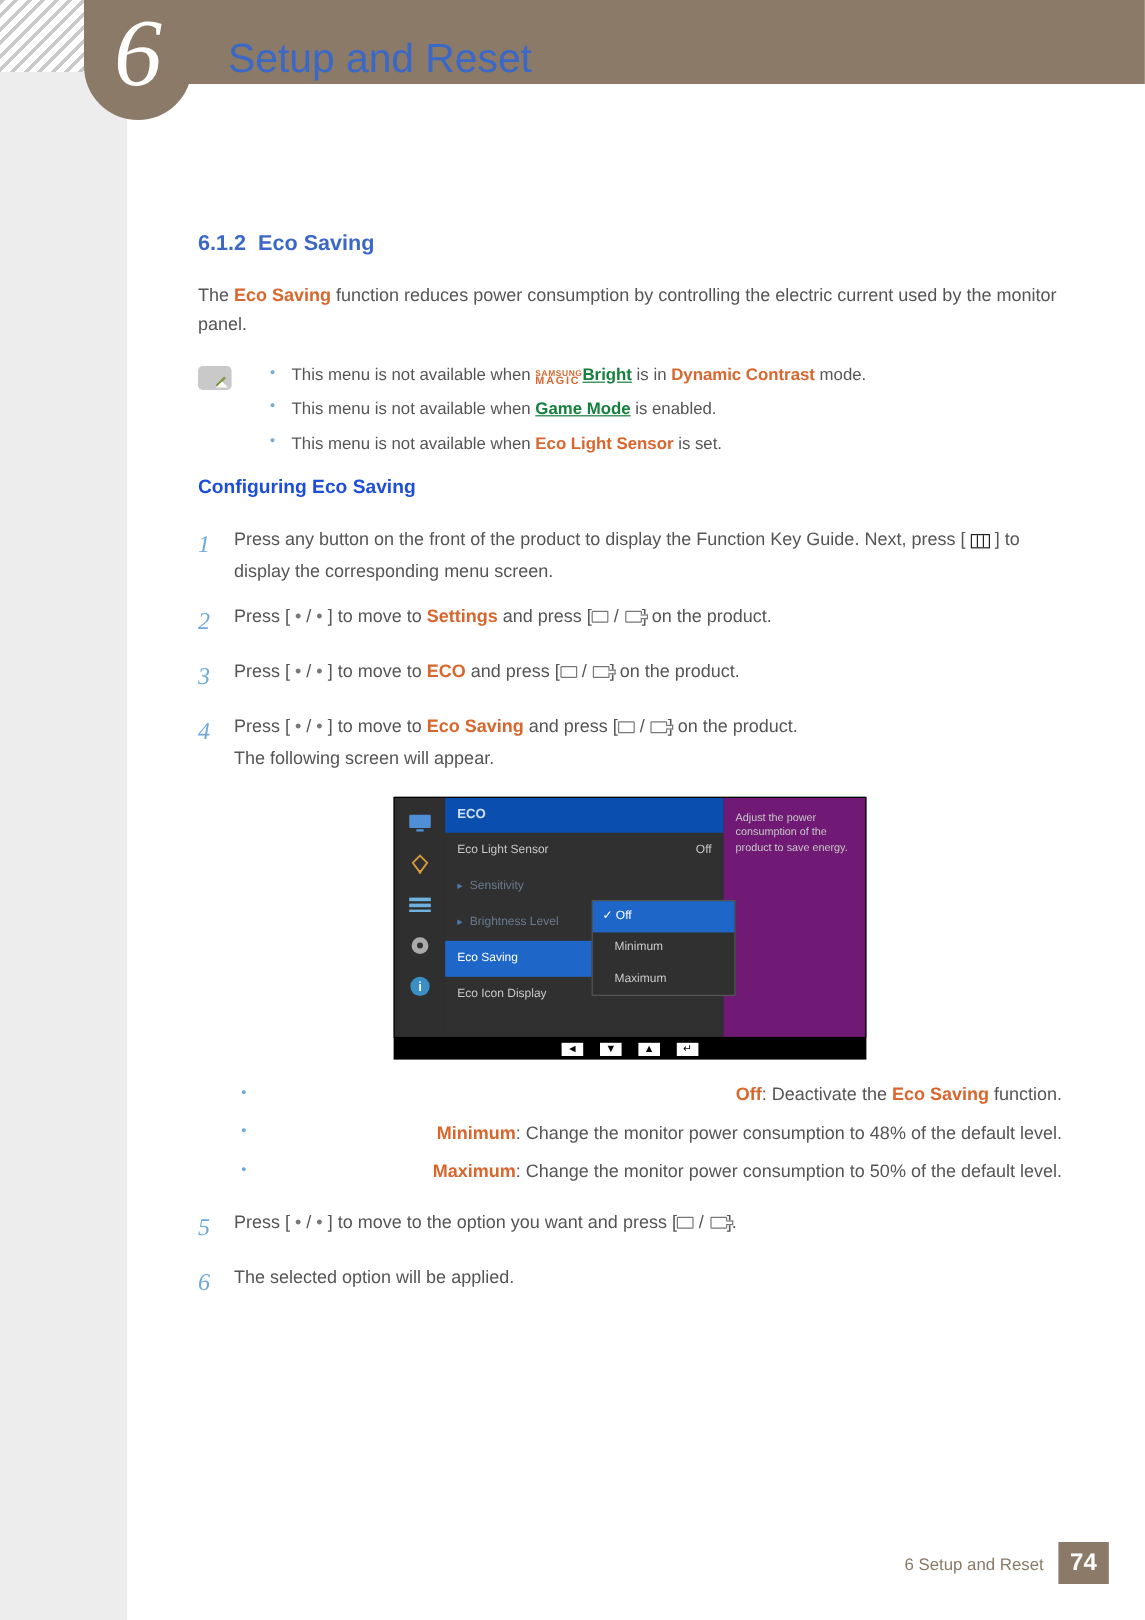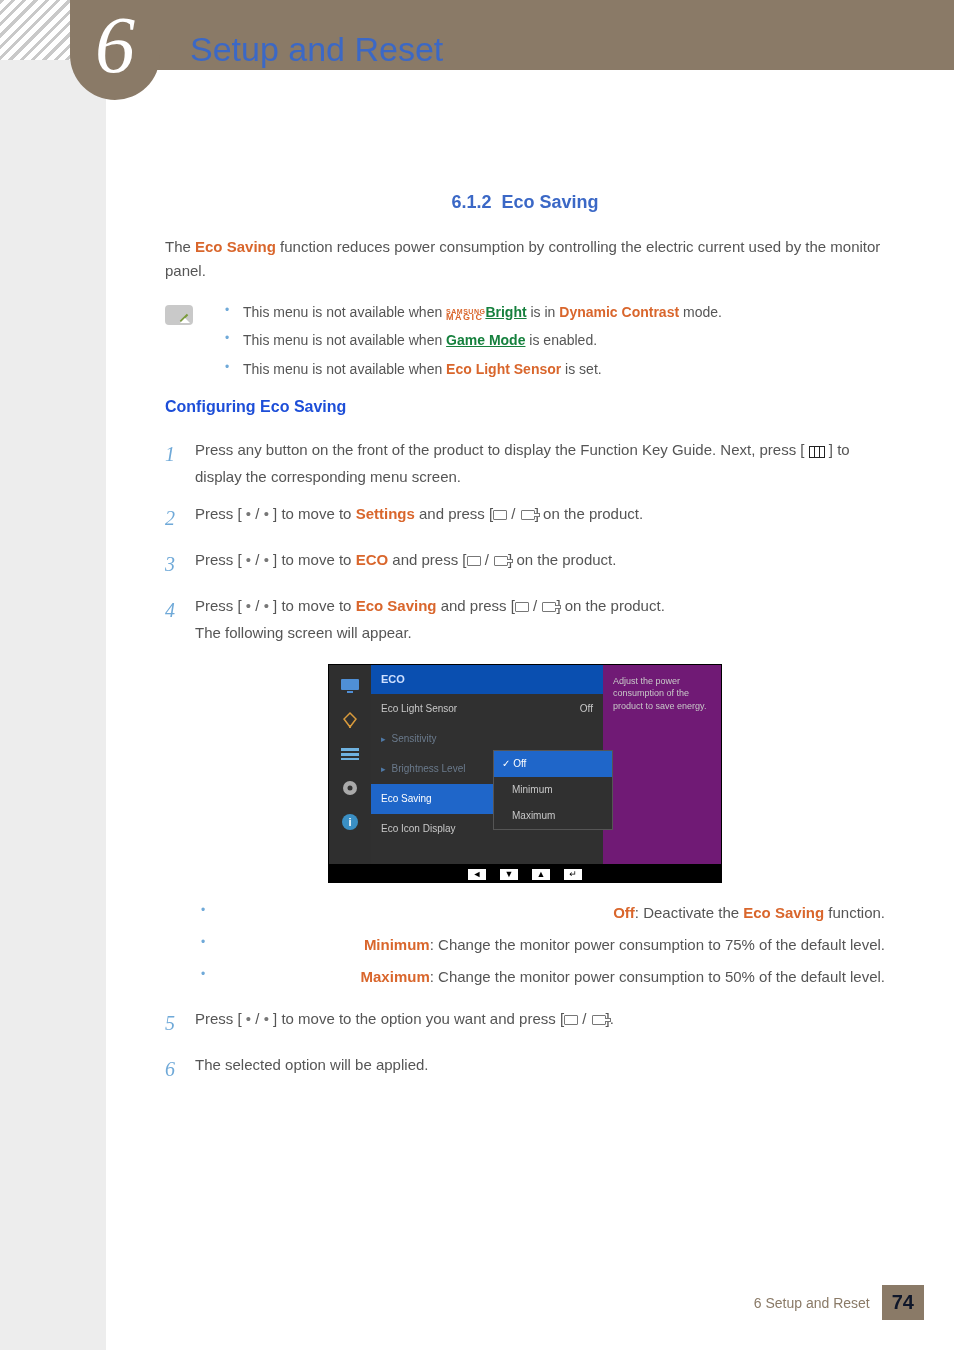--- a/index.html
+++ b/index.html
@@ -29,21 +29,21 @@
     z-index:2;
   }
   .chapter-title {
     position:absolute; top:30px; left:190px;
     color:#3b68c6; font-size:34px; font-weight:400;
   }
   .content {
     position:absolute; top:188px; left:165px; width:720px;
     line-height:1.6;
   }
-  .sec-heading { color:#3b68c6; font-size:18px; font-weight:700; margin-bottom:18px;text-align:center; }
+  .sec-heading { color:#3b68c6; font-size:18px; font-weight:700; margin-bottom:18px; }
   .para { color:#555; margin-bottom:18px; }
   .orange { color:#d9662c; font-weight:700; }
   .orange-link { color:#15803d; font-weight:700; text-decoration: underline; }
   .blue-num { color:#6fa9d8; font-style:italic; font-family:"Times New Roman",serif; font-size:20px; display:inline-block; width:20px; }
   .note-block { position:relative; padding-left:60px; margin-bottom:4px; }
   .note-icon {
     position:absolute; left:0; top:4px; width:28px; height:20px;
     background:#c9c9c9; border-radius:4px;
     display:flex; align-items:center; justify-content:flex-end; padding-right:4px;
   }
@@ -91,21 +91,21 @@
   .osd-navbar { height:18px; background:#000; display:flex; justify-content:center; gap:14px; align-items:center; color:#fff; font-size:9px;}
   .navbtn { width:18px; height:11px; background:#fff; color:#000; display:flex; align-items:center; justify-content:center; font-size:9px;}
   .opt-list { margin:6px 0 16px 36px;text-align:right;}
   .opt-list li { list-style:none; position:relative; padding-left:18px; margin-bottom:8px;}
   .opt-list li::before { content:"•"; color:#6fa9d8; position:absolute; left:0; font-size:12px;}
   .footer {
     position:absolute; bottom:30px; left:106px; right:30px;
     display:flex; justify-content:flex-end; align-items:center; gap:12px;
     color:#8a7a67; font-size:14px;
   }
-  .footer .pg { background:#8a7a67; color:#0f172a; padding:6px 10px; font-size:20px; font-weight:700;}
+  .footer .pg { background:#8a7a67; color:#ffffff; padding:6px 10px; font-size:20px; font-weight:700;}
   
   svg { display:block; }
 </style>
 </head>
 <body>
 
 <div class="left-band"></div>
 <div class="top-band"></div>
 <div class="diag-stripes"></div>
 <div class="chapter-badge">
@@ -239,21 +239,21 @@
         <div class="navbtn">◄</div>
         <div class="navbtn">▼</div>
         <div class="navbtn">▲</div>
         <div class="navbtn">↵</div>
       </div>
     </div>
   </div>
 
   <ul class="opt-list">
     <li><span class="orange">Off</span><span>: Deactivate the </span><span class="orange">Eco Saving</span><span> function.</span></li>
-    <li><span class="orange">Minimum</span><span>: Change the monitor power consumption to 75% of the default level.</span></li>
+    <li><span class="orange">Minimum</span><span>: Change the monitor power consumption to 48% of the default level.</span></li>
     <li><span class="orange">Maximum</span><span>: Change the monitor power consumption to 50% of the default level.</span></li>
   </ul>
 
   <div class="steps">
     <div class="step">
       <span class="blue-num">5</span>
       <span class="txt">
         <span>Press [ </span><span class="nav-glyph">•</span><span> / </span><span class="nav-glyph">•</span><span> ] to move to the option you want and press [</span><span class="icon-rect"></span> / <span class="icon-rect2"></span><span>].</span>
       </span>
     </div>

